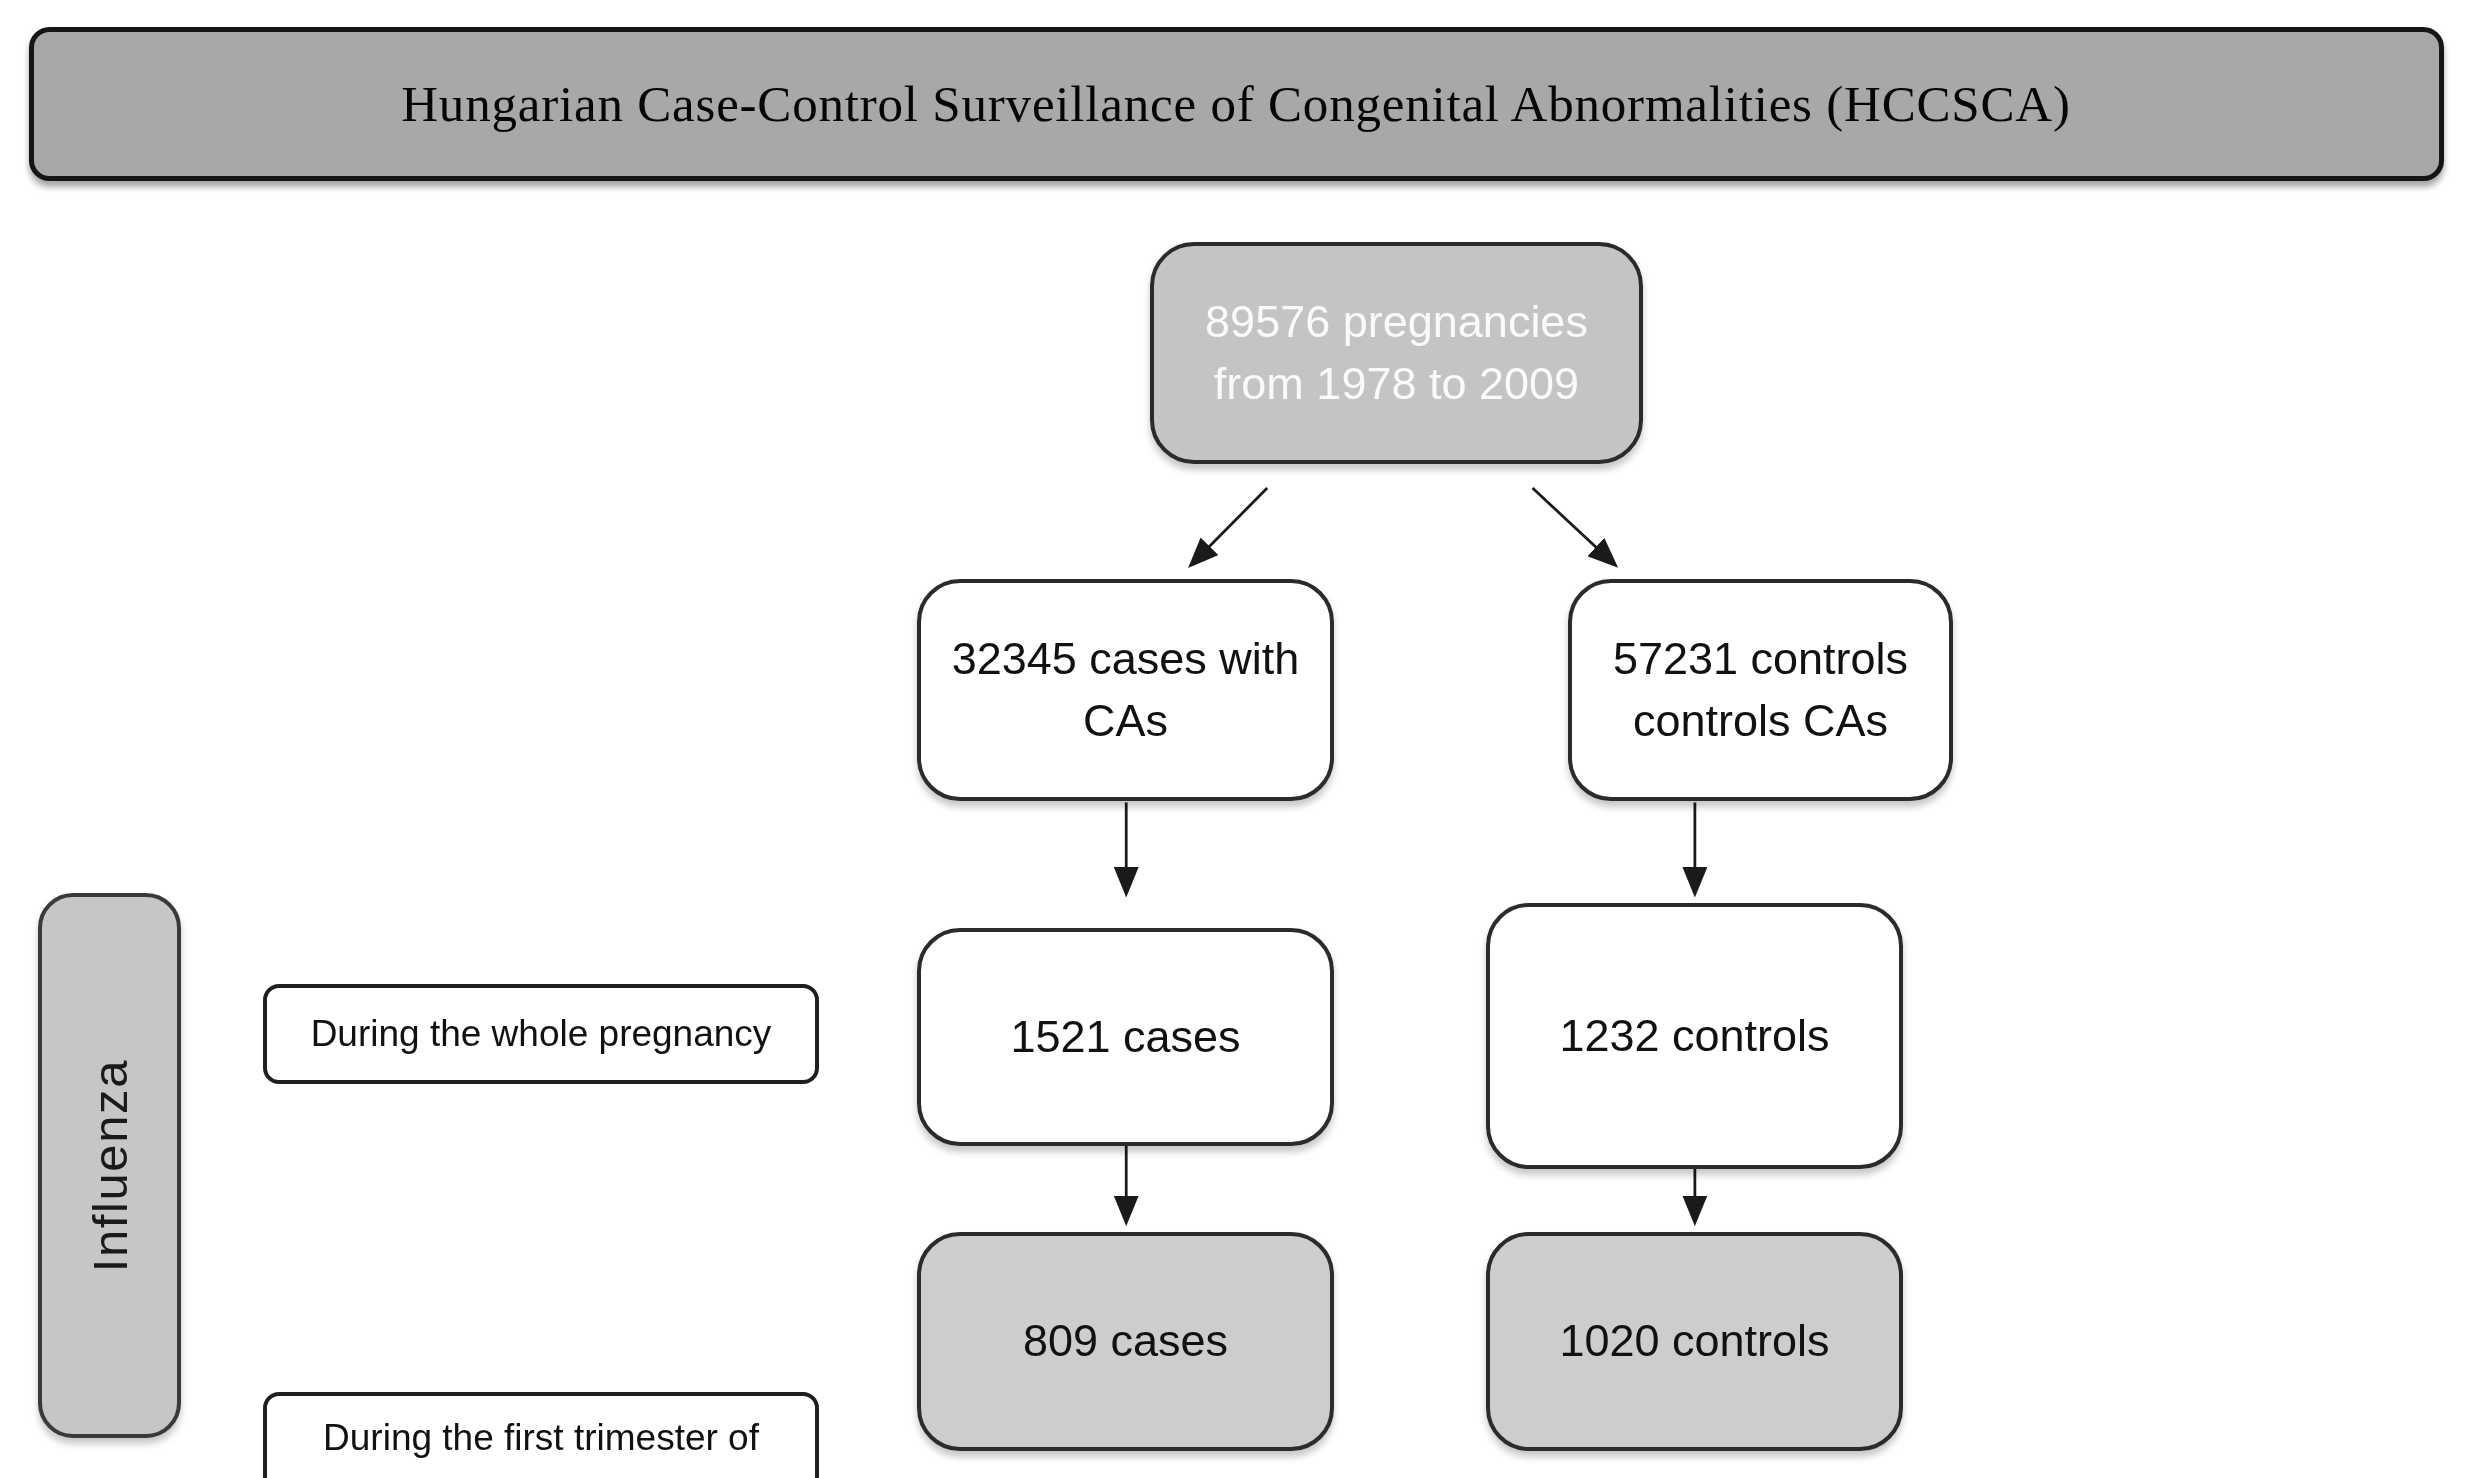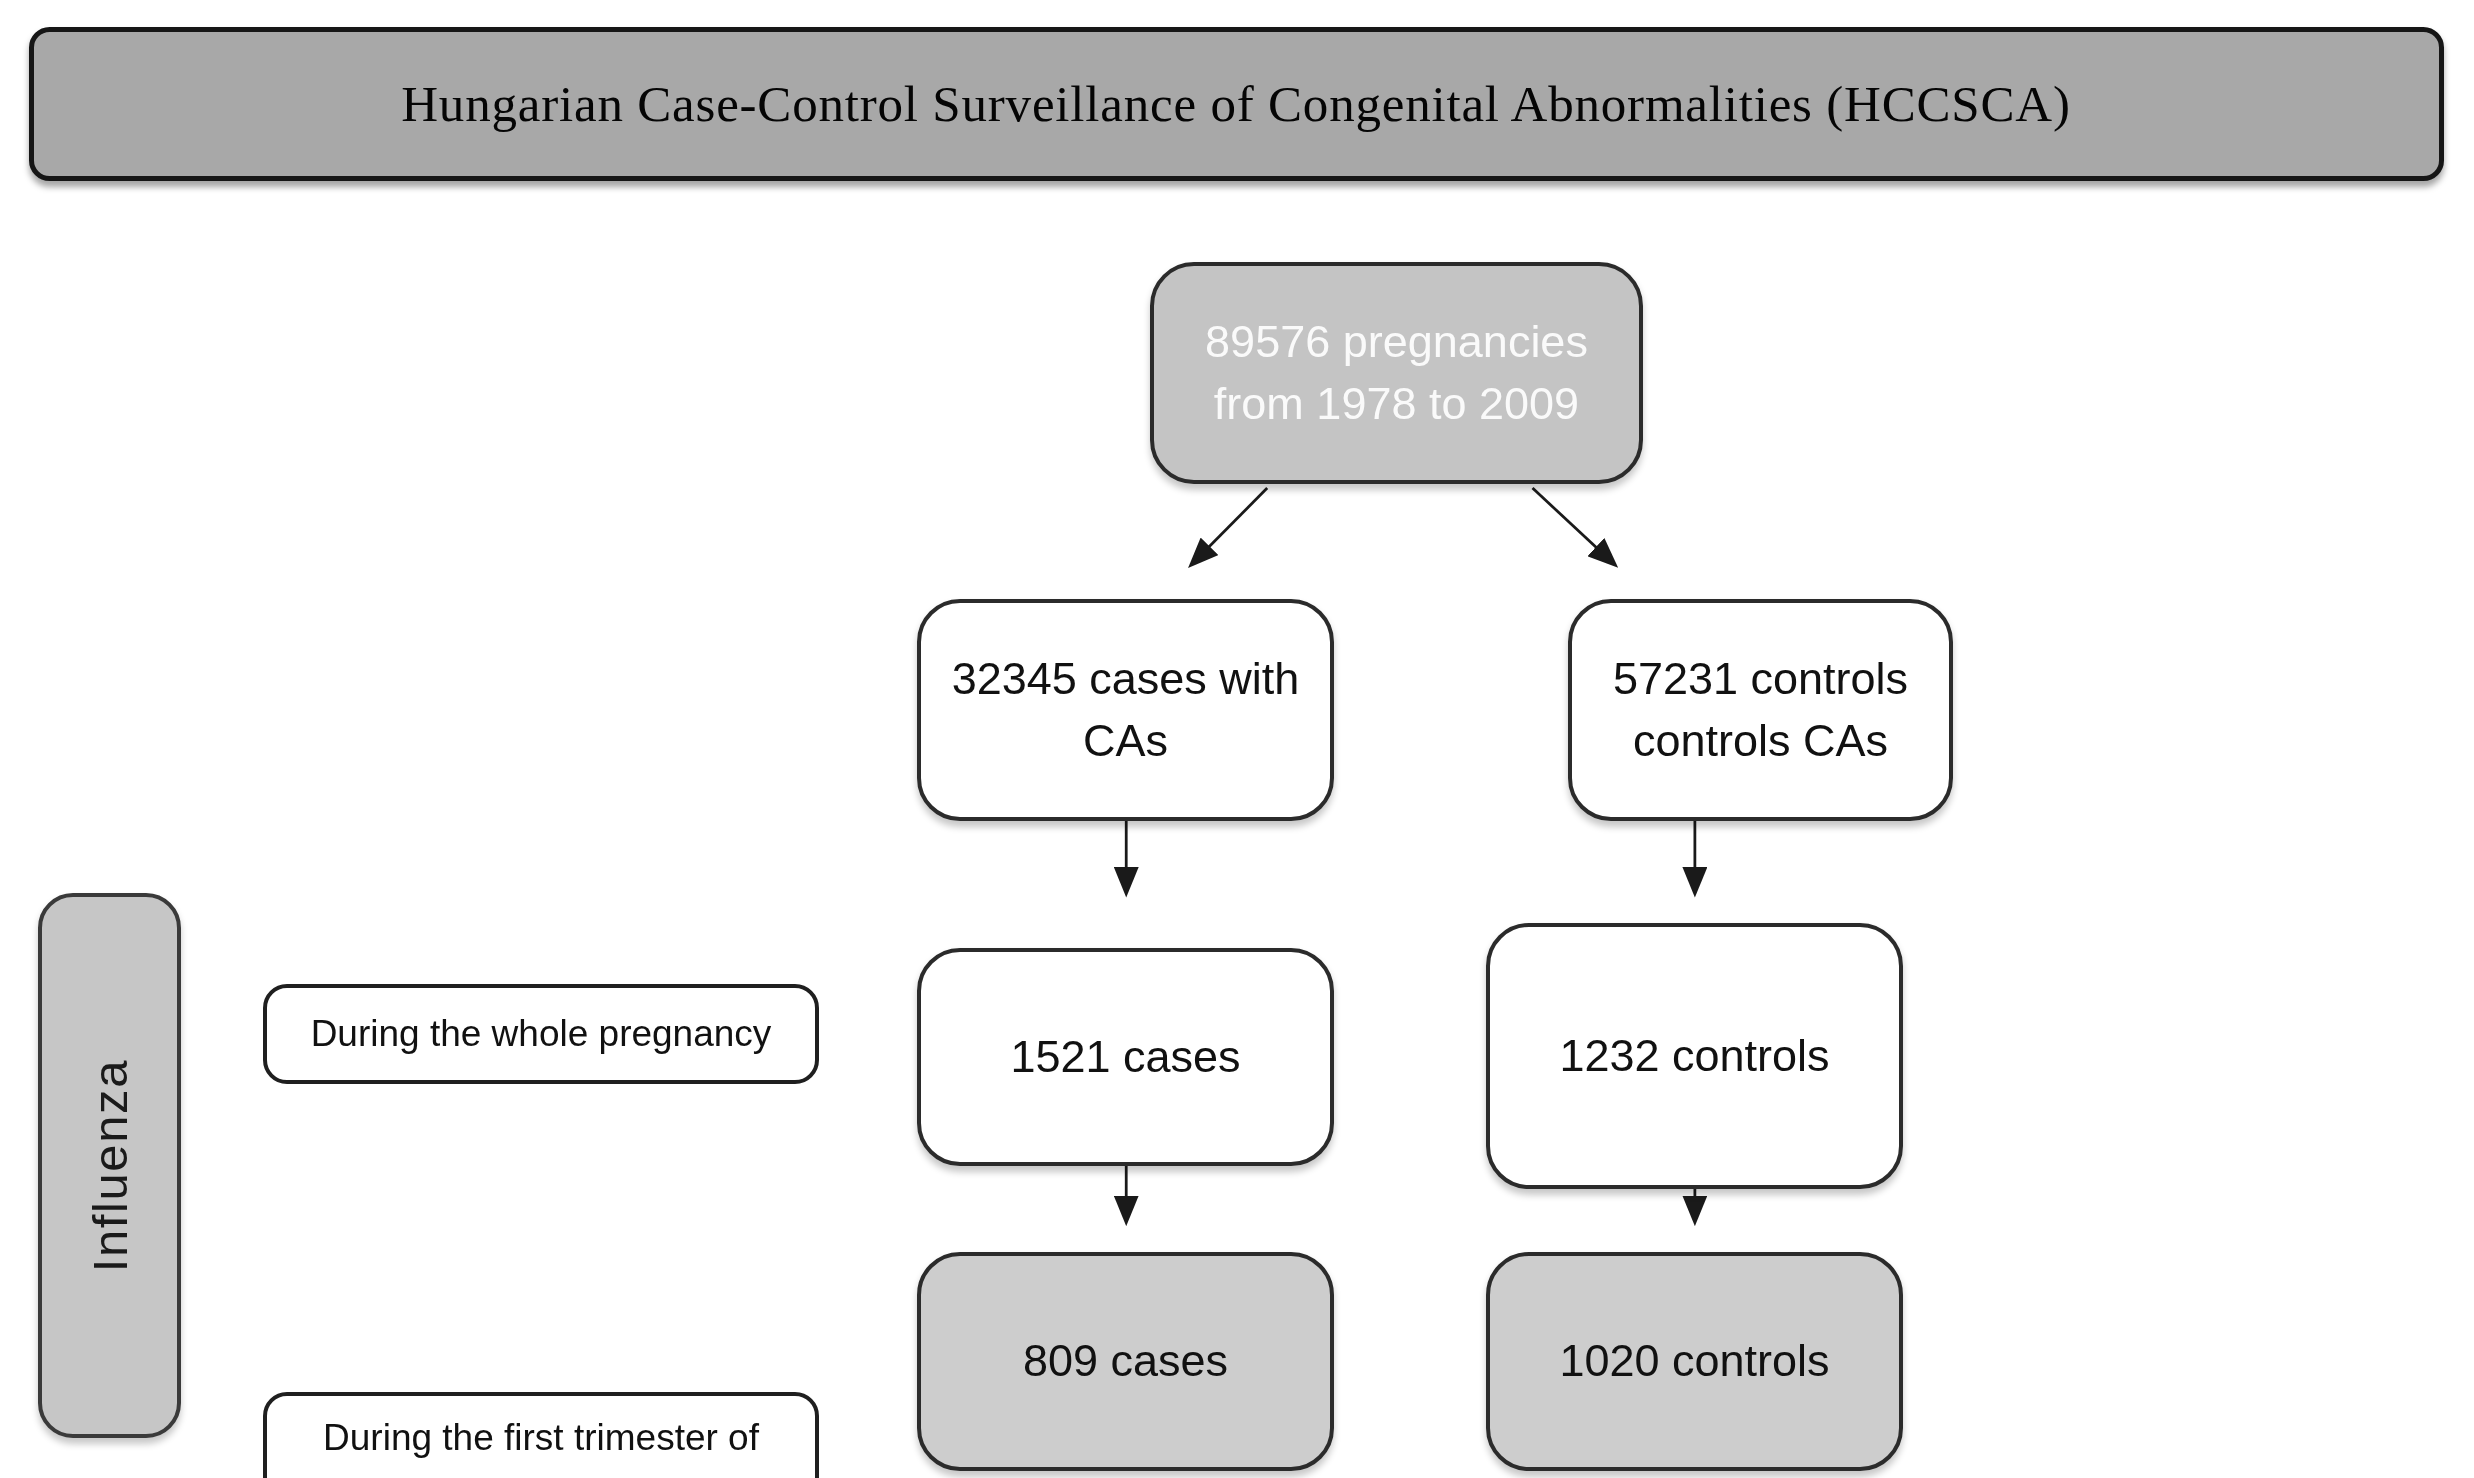--- a/index.html
+++ b/index.html
@@ -46,21 +46,20 @@
     border-radius: 43px;
     display: flex;
     flex-direction: column;
     align-items: center;
     justify-content: center;
     font-size: 45px;
     line-height: 1.38;
     color: #111111;
     box-shadow: 0 5.5px 7.1px rgba(0,0,0,0.22);
     background: #ffffff;
-    margin-top: 20px;
   }
   .node span { display: block; }
 
   .node-root {
     left: 1150px; top: 242px;
     width: 493px; height: 222px;
     background: #c4c4c4;
     color: #fafafa;
     border-radius: 44px;
   }
@@ -93,21 +92,21 @@
     letter-spacing: 1.6px;
   }
 
   .row-label {
     position: absolute;
     left: 263px;
     width: 556px;
     box-sizing: border-box;
     background: #ffffff;
     border: 4px solid #1f1f1f;
-    border-radius: 24px;
+    border-radius: 16px;
     display: flex;
     flex-direction: column;
     align-items: center;
     justify-content: center;
     text-align: right;
     font-size: 37px;
     line-height: 1.3;
     color: #111111;
   }
   .row-label span { display: block; }

